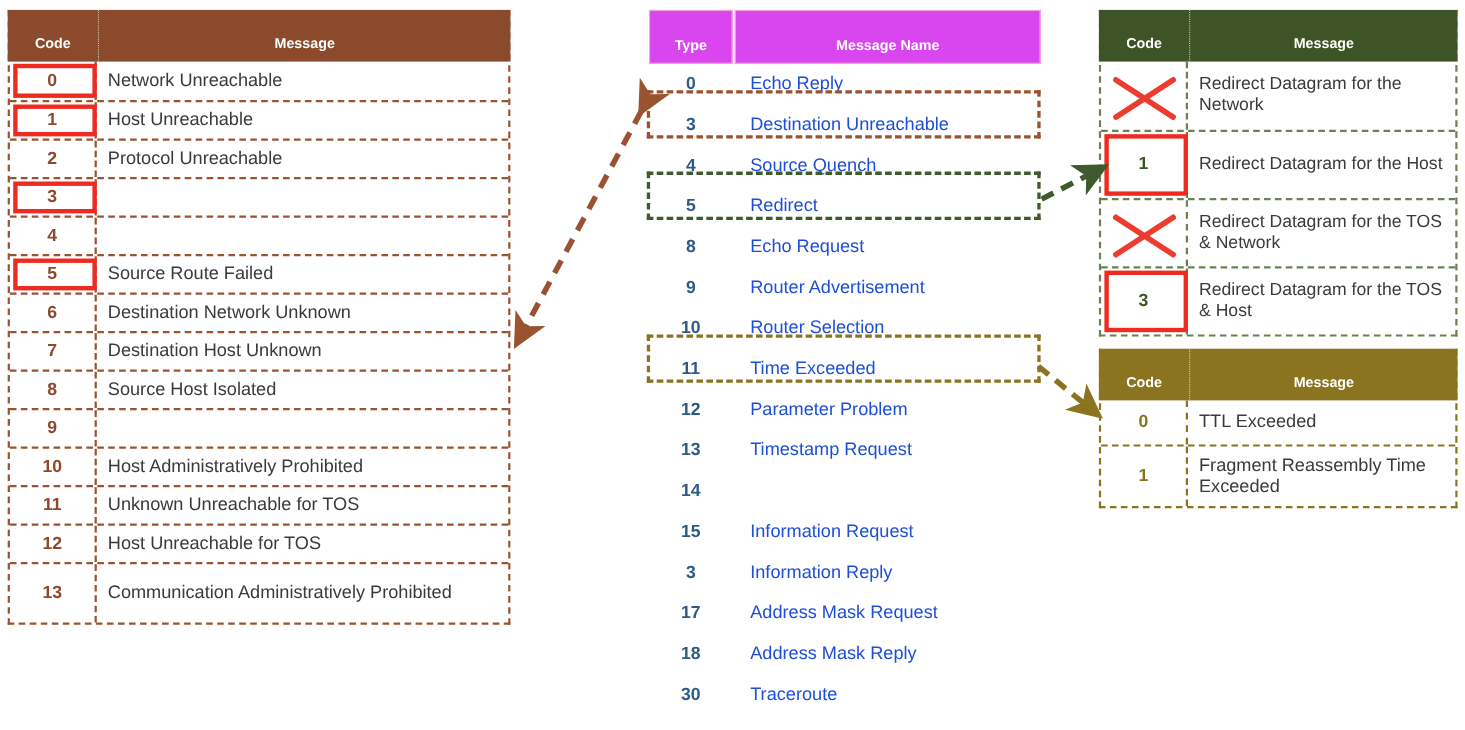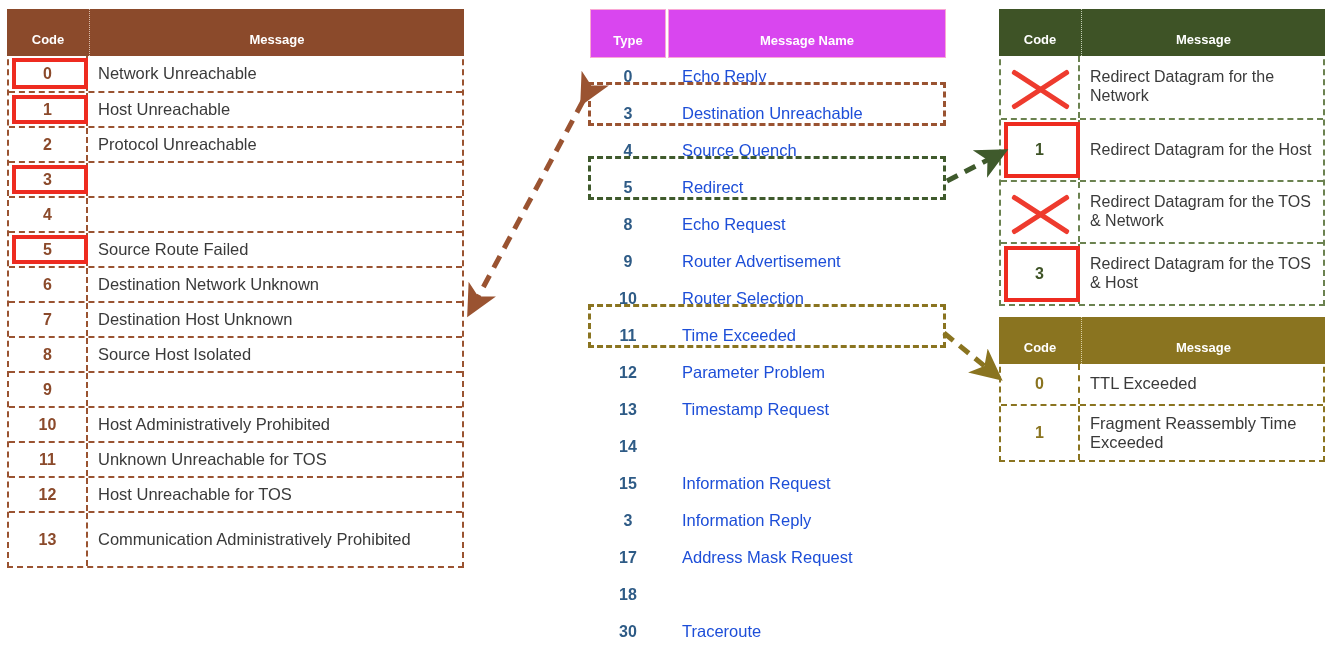--- a/index.html
+++ b/index.html
@@ -376,20 +376,21 @@
       <div class="row">
         <div class="cell-code">
           <span class="code-num">17</span>
         </div>
         <div class="cell-msg">Address Mask Request</div>
       </div>
       <div class="row">
         <div class="cell-code">
           <span class="code-num">18</span>
         </div>
+        <div class="cell-msg">Address Mask Reply</div>
       </div>
       <div class="row">
         <div class="cell-code">
           <span class="code-num">30</span>
         </div>
         <div class="cell-msg">Traceroute</div>
       </div>
     </div>
 </div>
 

